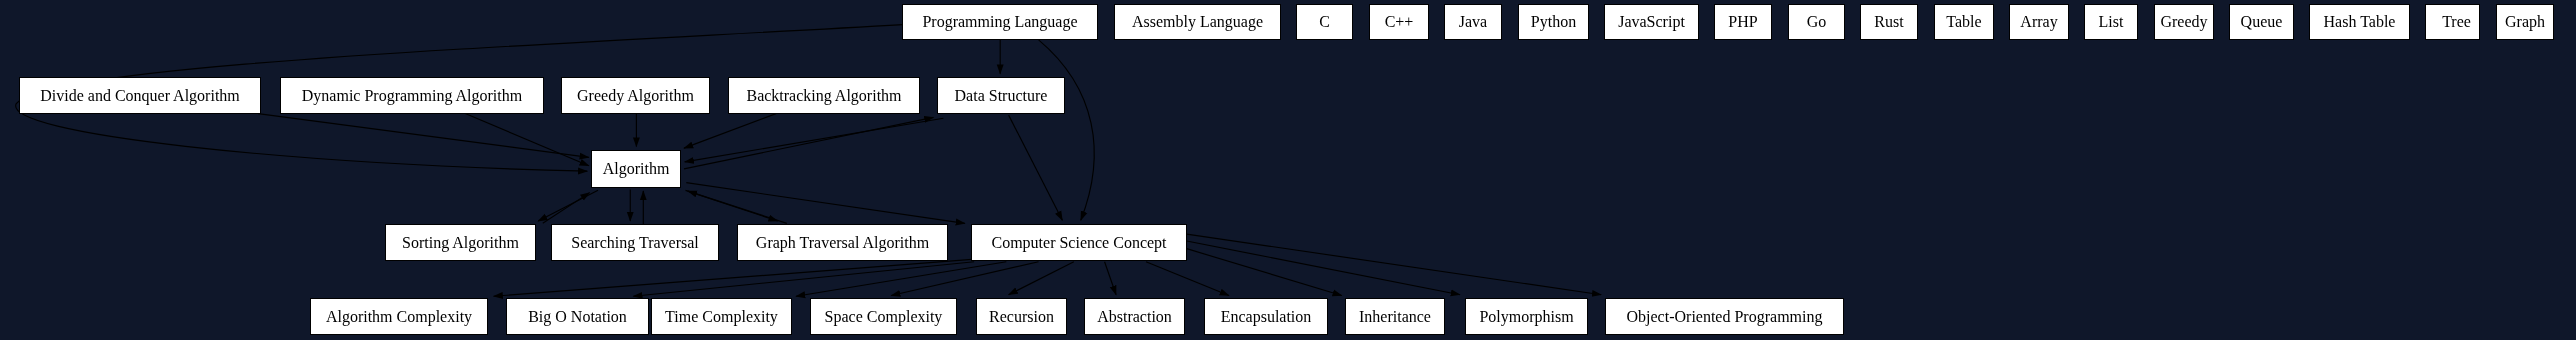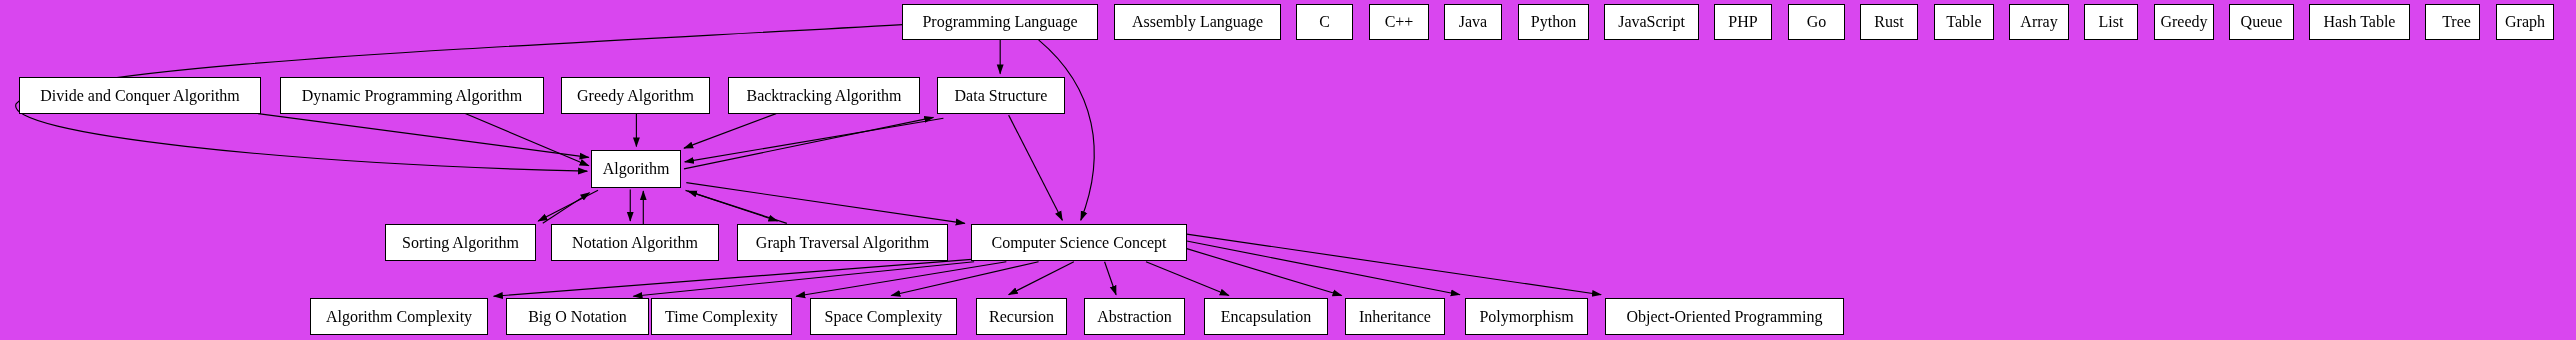--- a/index.html
+++ b/index.html
@@ -4,21 +4,21 @@
 <style>
   html, body {
     margin: 0;
     padding: 0;
     background: #ffffff;
   }
   #diagram-root {
     position: relative;
     width: 2576px;
     height: 340px;
-    background: #d946ef;
+    background: #0f172a;
     font-family: "Liberation Serif", "DejaVu Serif", serif;
     overflow: hidden;
   }
   #edges-svg {
     position: absolute;
     left: 0;
     top: 0;
     width: 2576px;
     height: 340px;
     z-index: 1;
@@ -98,21 +98,21 @@
     <div class="node" style="left: 2309px; top: 3.8px; width: 101px; height: 36px;">Hash Table</div>
     <div class="node" style="left: 2425px; top: 3.8px; width: 55px; height: 36px; padding-left: 8px;">Tree</div>
     <div class="node" style="left: 2496px; top: 3.8px; width: 58px; height: 36px;">Graph</div>
     <div class="node" style="left: 19px; top: 77px; width: 242px; height: 37px;">Divide and Conquer Algorithm</div>
     <div class="node" style="left: 280px; top: 77px; width: 264px; height: 37px;">Dynamic Programming Algorithm</div>
     <div class="node" style="left: 561px; top: 77px; width: 149px; height: 37px;">Greedy Algorithm</div>
     <div class="node" style="left: 728px; top: 77px; width: 192px; height: 37px;">Backtracking Algorithm</div>
     <div class="node" style="left: 937px; top: 77px; width: 128px; height: 37px;">Data Structure</div>
     <div class="node" style="left: 591px; top: 150px; width: 90px; height: 38px;">Algorithm</div>
     <div class="node" style="left: 385px; top: 224px; width: 151px; height: 37px;">Sorting Algorithm</div>
-    <div class="node" style="left: 551px; top: 224px; width: 168px; height: 37px;">Notation Algorithm</div>
+    <div class="node" style="left: 551px; top: 224px; width: 168px; height: 37px;">Searching Traversal</div>
     <div class="node" style="left: 737px; top: 224px; width: 211px; height: 37px;">Graph Traversal Algorithm</div>
     <div class="node" style="left: 971px; top: 224px; width: 216px; height: 37px;">Computer Science Concept</div>
     <div class="node" style="left: 310px; top: 298px; width: 178px; height: 37px;">Algorithm Complexity</div>
     <div class="node" style="left: 506px; top: 298px; width: 143px; height: 37px;">Big O Notation</div>
     <div class="node" style="left: 651px; top: 298px; width: 141px; height: 37px;">Time Complexity</div>
     <div class="node" style="left: 810px; top: 298px; width: 147px; height: 37px;">Space Complexity</div>
     <div class="node" style="left: 976px; top: 298px; width: 91px; height: 37px;">Recursion</div>
     <div class="node" style="left: 1084px; top: 298px; width: 101px; height: 37px;">Abstraction</div>
     <div class="node" style="left: 1204px; top: 298px; width: 124px; height: 37px;">Encapsulation</div>
     <div class="node" style="left: 1345px; top: 298px; width: 100px; height: 37px;">Inheritance</div>

